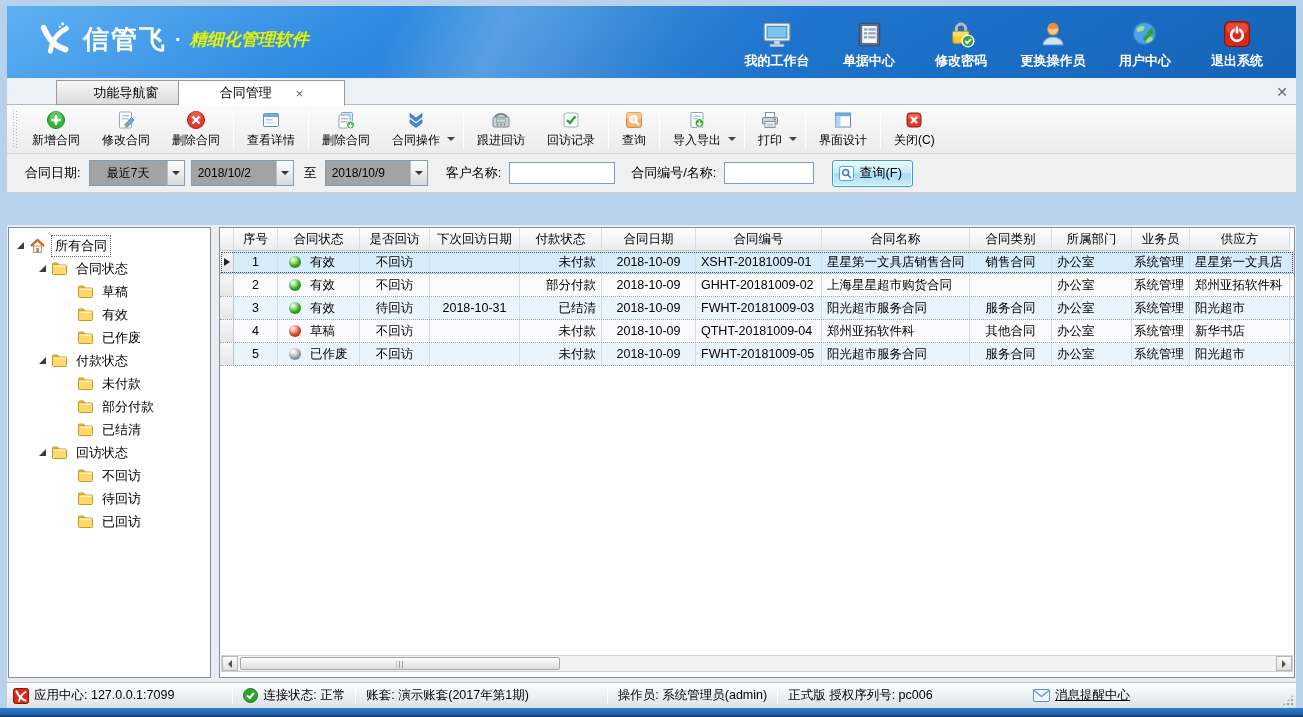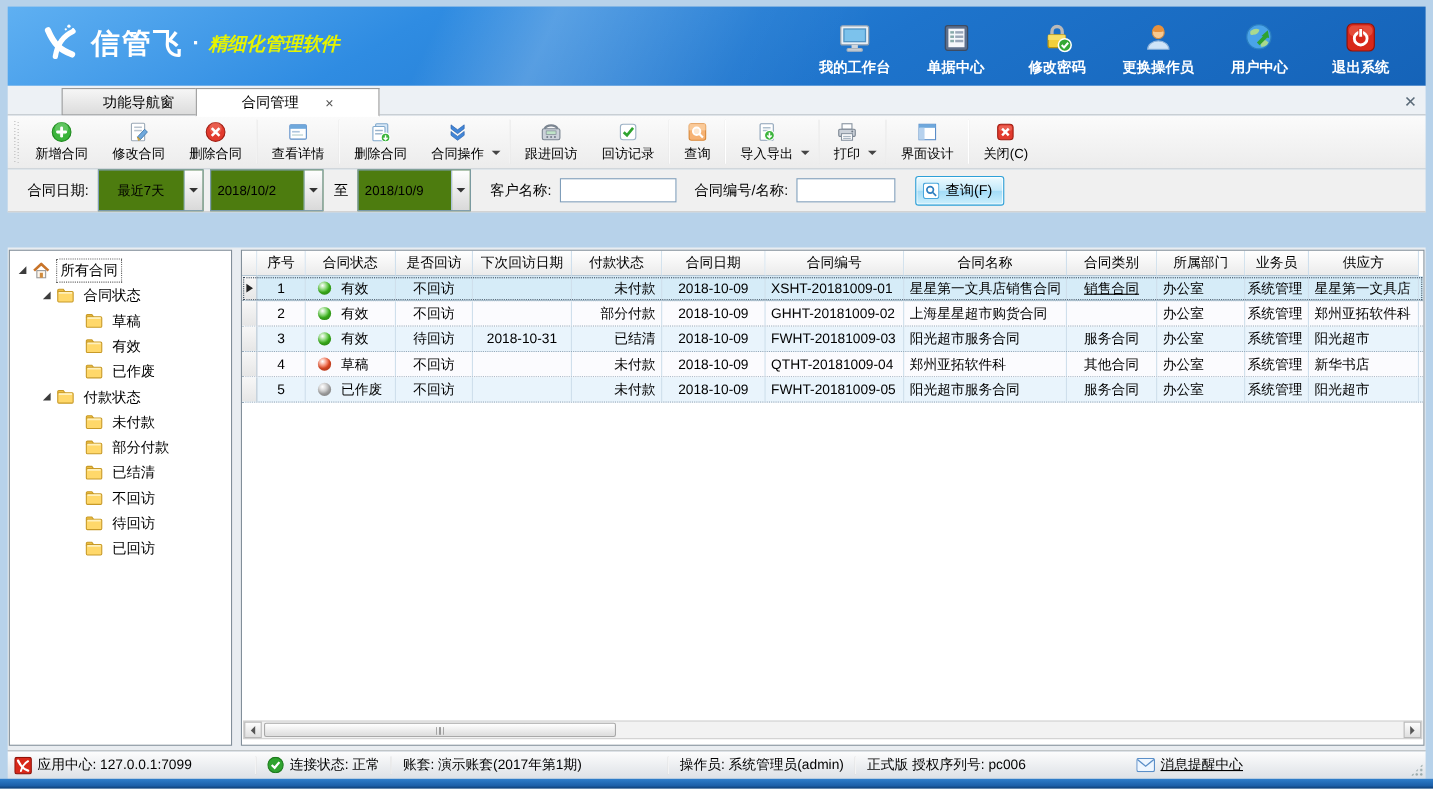--- a/index.html
+++ b/index.html
@@ -36,21 +36,21 @@
     background-size:1px 100%,1px 100%; background-position:0 0,3px 1px; background-repeat:no-repeat; }
   .tb-btn { display:flex; flex-direction:column; align-items:center; justify-content:center; gap:2px; padding:3px 11px; cursor:pointer; height:46px; }
   .tb-btn .tb-label { font-size:12px; white-space:nowrap; }
   .tb-sep { width:1px; height:40px; background:#c6c6c6; border-right:1px solid #fff; margin:0 2px; }
   .tb-drop { width:0; height:0; border-left:4px solid transparent; border-right:4px solid transparent; border-top:4px solid #444; margin:20px 6px 0 -4px; cursor:pointer; }
 
   
   .filterbar { position:absolute; top:154px; left:7px; right:7px; height:39px; background:#f0f0f0;
     border-bottom:1px solid #cccccc; display:flex; align-items:center; padding-left:18px; gap:6px; }
   .f-label { font-size:13px; margin-right:2px; white-space:nowrap; }
-  .combo { display:flex; height:38px; border:1px solid #7f9db9; background:#4d7c0f; align-items:stretch; cursor:pointer; }
+  .combo { display:flex; height:26px; border:1px solid #7f9db9; background:#a3a3a3; align-items:stretch; cursor:pointer; }
   .combo .c-text { display:flex; align-items:center; padding:0 6px; font-size:12px; }
   .combo.center .c-text { justify-content:center; }
   .combo .c-btn { width:17px; background:linear-gradient(#fefefe,#d9d9d9); border-left:1px solid #aac2da; display:flex; align-items:center; justify-content:center; }
   .combo .c-btn::after { content:""; width:0; height:0; border-left:4px solid transparent; border-right:4px solid transparent; border-top:4px solid #333; }
   .f-input { height:22px; border:1px solid #7f9db9; background:#fff; font-size:12px; padding:0 4px; font-family:"Liberation Sans",sans-serif; }
   .search-btn { margin-left:12px; height:27px; padding:0 10px 0 6px; display:flex; align-items:center; gap:5px;
     border:1px solid #2da0d8; border-radius:3px; font-size:13px; cursor:pointer;
     background:linear-gradient(#ecfaff,#c3e9fa 48%,#a3dcf7 52%,#cdeffc); box-shadow:inset 0 0 0 1px rgba(255,255,255,.8); }
 
   
@@ -496,20 +496,31 @@
       <div class="tree-row" style="padding-left: 56px;">
         <span style="width: 7px;"></span>
         <span class="icon">
           <svg width="17" height="15" viewBox="0 0 17 15">
             <path d="M1.5 4.5 V3 a1 1 0 0 1 1-1 h4 l1.5 2 Z" fill="#f0c040" stroke="#c89a28"></path>
             <rect x="1.5" y="4" width="14" height="9.5" rx="1" fill="#ffd86a" stroke="#c89a28"></rect>
             <path d="M2.5 5.2 h12" stroke="#fff0bc" stroke-width="1.6"></path>
           </svg>
         </span>
         <span class="tree-label">已结清</span>
+      </div>
+      <div class="tree-row" style="padding-left: 30px;">
+        <span class="tri"></span>
+        <span class="icon">
+          <svg width="17" height="15" viewBox="0 0 17 15">
+            <path d="M1.5 4.5 V3 a1 1 0 0 1 1-1 h4 l1.5 2 Z" fill="#f0c040" stroke="#c89a28"></path>
+            <rect x="1.5" y="4" width="14" height="9.5" rx="1" fill="#ffd86a" stroke="#c89a28"></rect>
+            <path d="M2.5 5.2 h12" stroke="#fff0bc" stroke-width="1.6"></path>
+          </svg>
+        </span>
+        <span class="tree-label">回访状态</span>
       </div>
       <div class="tree-row" style="padding-left: 56px;">
         <span style="width: 7px;"></span>
         <span class="icon">
           <svg width="17" height="15" viewBox="0 0 17 15">
             <path d="M1.5 4.5 V3 a1 1 0 0 1 1-1 h4 l1.5 2 Z" fill="#f0c040" stroke="#c89a28"></path>
             <rect x="1.5" y="4" width="14" height="9.5" rx="1" fill="#ffd86a" stroke="#c89a28"></rect>
             <path d="M2.5 5.2 h12" stroke="#fff0bc" stroke-width="1.6"></path>
           </svg>
         </span>
@@ -564,21 +575,21 @@
           <div class="gc" style="width: 82px; padding-left: 11px;">
             <span class="ball" style="background: radial-gradient(circle at 35% 30%, rgb(255, 255, 255) 0%, rgb(63, 190, 30) 55%, rgb(63, 190, 30) 100%);"></span>
             <span>有效</span>
           </div>
           <div class="gc center" style="width: 70px;">不回访</div>
           <div class="gc center" style="width: 90px;"></div>
           <div class="gc right" style="width: 82px;">未付款</div>
           <div class="gc center" style="width: 94px;">2018-10-09</div>
           <div class="gc" style="width: 126px;">XSHT-20181009-01</div>
           <div class="gc" style="width: 148px;">星星第一文具店销售合同</div>
-          <div class="gc center" style="width: 82px; text-decoration: underline;">销售合同</div>
+          <div class="gc center" style="width: 82px;">销售合同</div>
           <div class="gc" style="width: 80px;">办公室</div>
           <div class="gc right" style="width: 58px;">系统管理</div>
           <div class="gc" style="width: 100px;">星星第一文具店</div>
         </div>
         <div class="grid-row" style="background: rgb(251, 251, 254);">
           <div class="row-sel" style="width: 14px;"></div>
           <div class="gc center" style="width: 44px;">2</div>
           <div class="gc" style="width: 82px; padding-left: 11px;">
             <span class="ball" style="background: radial-gradient(circle at 35% 30%, rgb(255, 255, 255) 0%, rgb(63, 190, 30) 55%, rgb(63, 190, 30) 100%);"></span>
             <span>有效</span>

